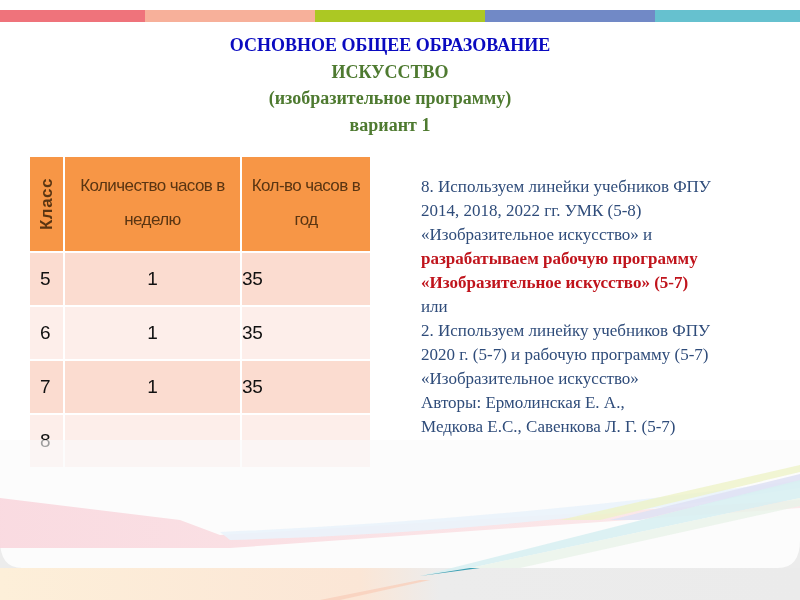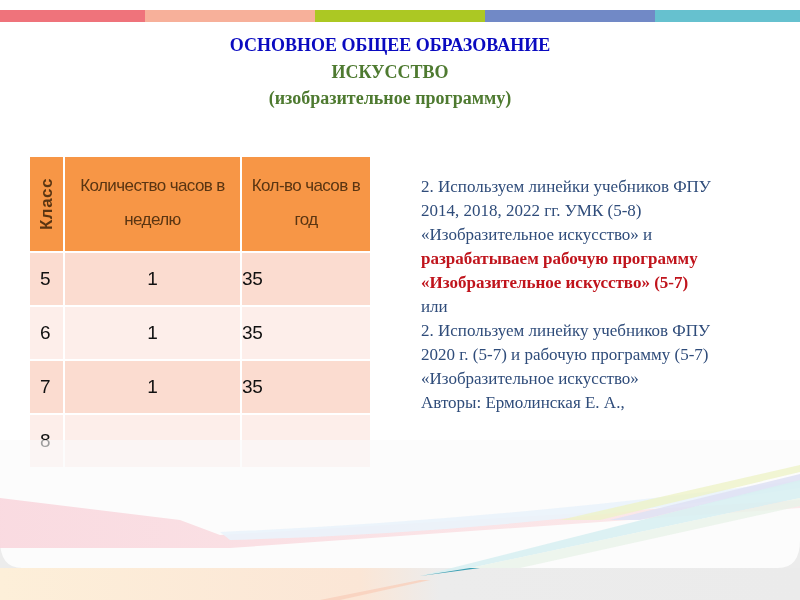--- a/index.html
+++ b/index.html
@@ -74,20 +74,21 @@
   <span style="width:170px;background:#f7b09a"></span>
   <span style="width:170px;background:#acc823"></span>
   <span style="width:170px;background:#7189c6"></span>
   <span style="width:145px;background:#66c1cf"></span>
 </div>
 
 <div class="title-block">
   <div class="title-main">ОСНОВНОЕ ОБЩЕЕ ОБРАЗОВАНИЕ</div>
   <div class="title-sub">ИСКУССТВО</div>
   <div class="title-sub">(изобразительное программу)</div>
+  <div class="title-sub">вариант 1</div>
 </div>
 
 <table class="hours-table">
   <thead>
     <tr>
       <th class="col-klass">
         <div class="rot-wrap">
             <span class="rot">Класс</span>
           </div>
       </th>
@@ -117,30 +118,31 @@
     </tr>
     <tr class="even">
       <td class="c-klass">8</td>
       <td class="c-week"></td>
       <td class="c-year"></td>
     </tr>
   </tbody>
 </table>
 
 <div class="notes">
-  <span class="line">2. Используем линейки учебников ФПУ</span>
+  <span class="line">8. Используем линейки учебников ФПУ</span>
   <span class="line">2014, 2018, 2022 гг.   УМК (5-8)</span>
   <span class="line">«Изобразительное искусство» и</span>
   <span class="line red">разрабатываем рабочую программу</span>
   <span class="line red">«Изобразительное искусство» (5-7)</span>
   <span class="line">или</span>
   <span class="line">2. Используем линейку учебников ФПУ</span>
   <span class="line">2020 г.  (5-7) и рабочую программу (5-7)</span>
   <span class="line">«Изобразительное искусство»</span>
   <span class="line">Авторы: Ермолинская Е. А.,</span>
+  <span class="line">Медкова Е.С., Савенкова Л. Г.   (5-7)</span>
 </div>
 
 <svg class="deco" viewBox="0 0 800 160" width="800" height="160" preserveAspectRatio="none">
   <defs>
     <linearGradient id="footerGrad" x1="0" y1="0" x2="1" y2="0">
       <stop offset="0" stop-color="#fdefd9"></stop>
       <stop offset="0.45" stop-color="#fbe6d6"></stop>
       <stop offset="0.55" stop-color="#ececec"></stop>
       <stop offset="1" stop-color="#ebebeb"></stop>
     </linearGradient>

